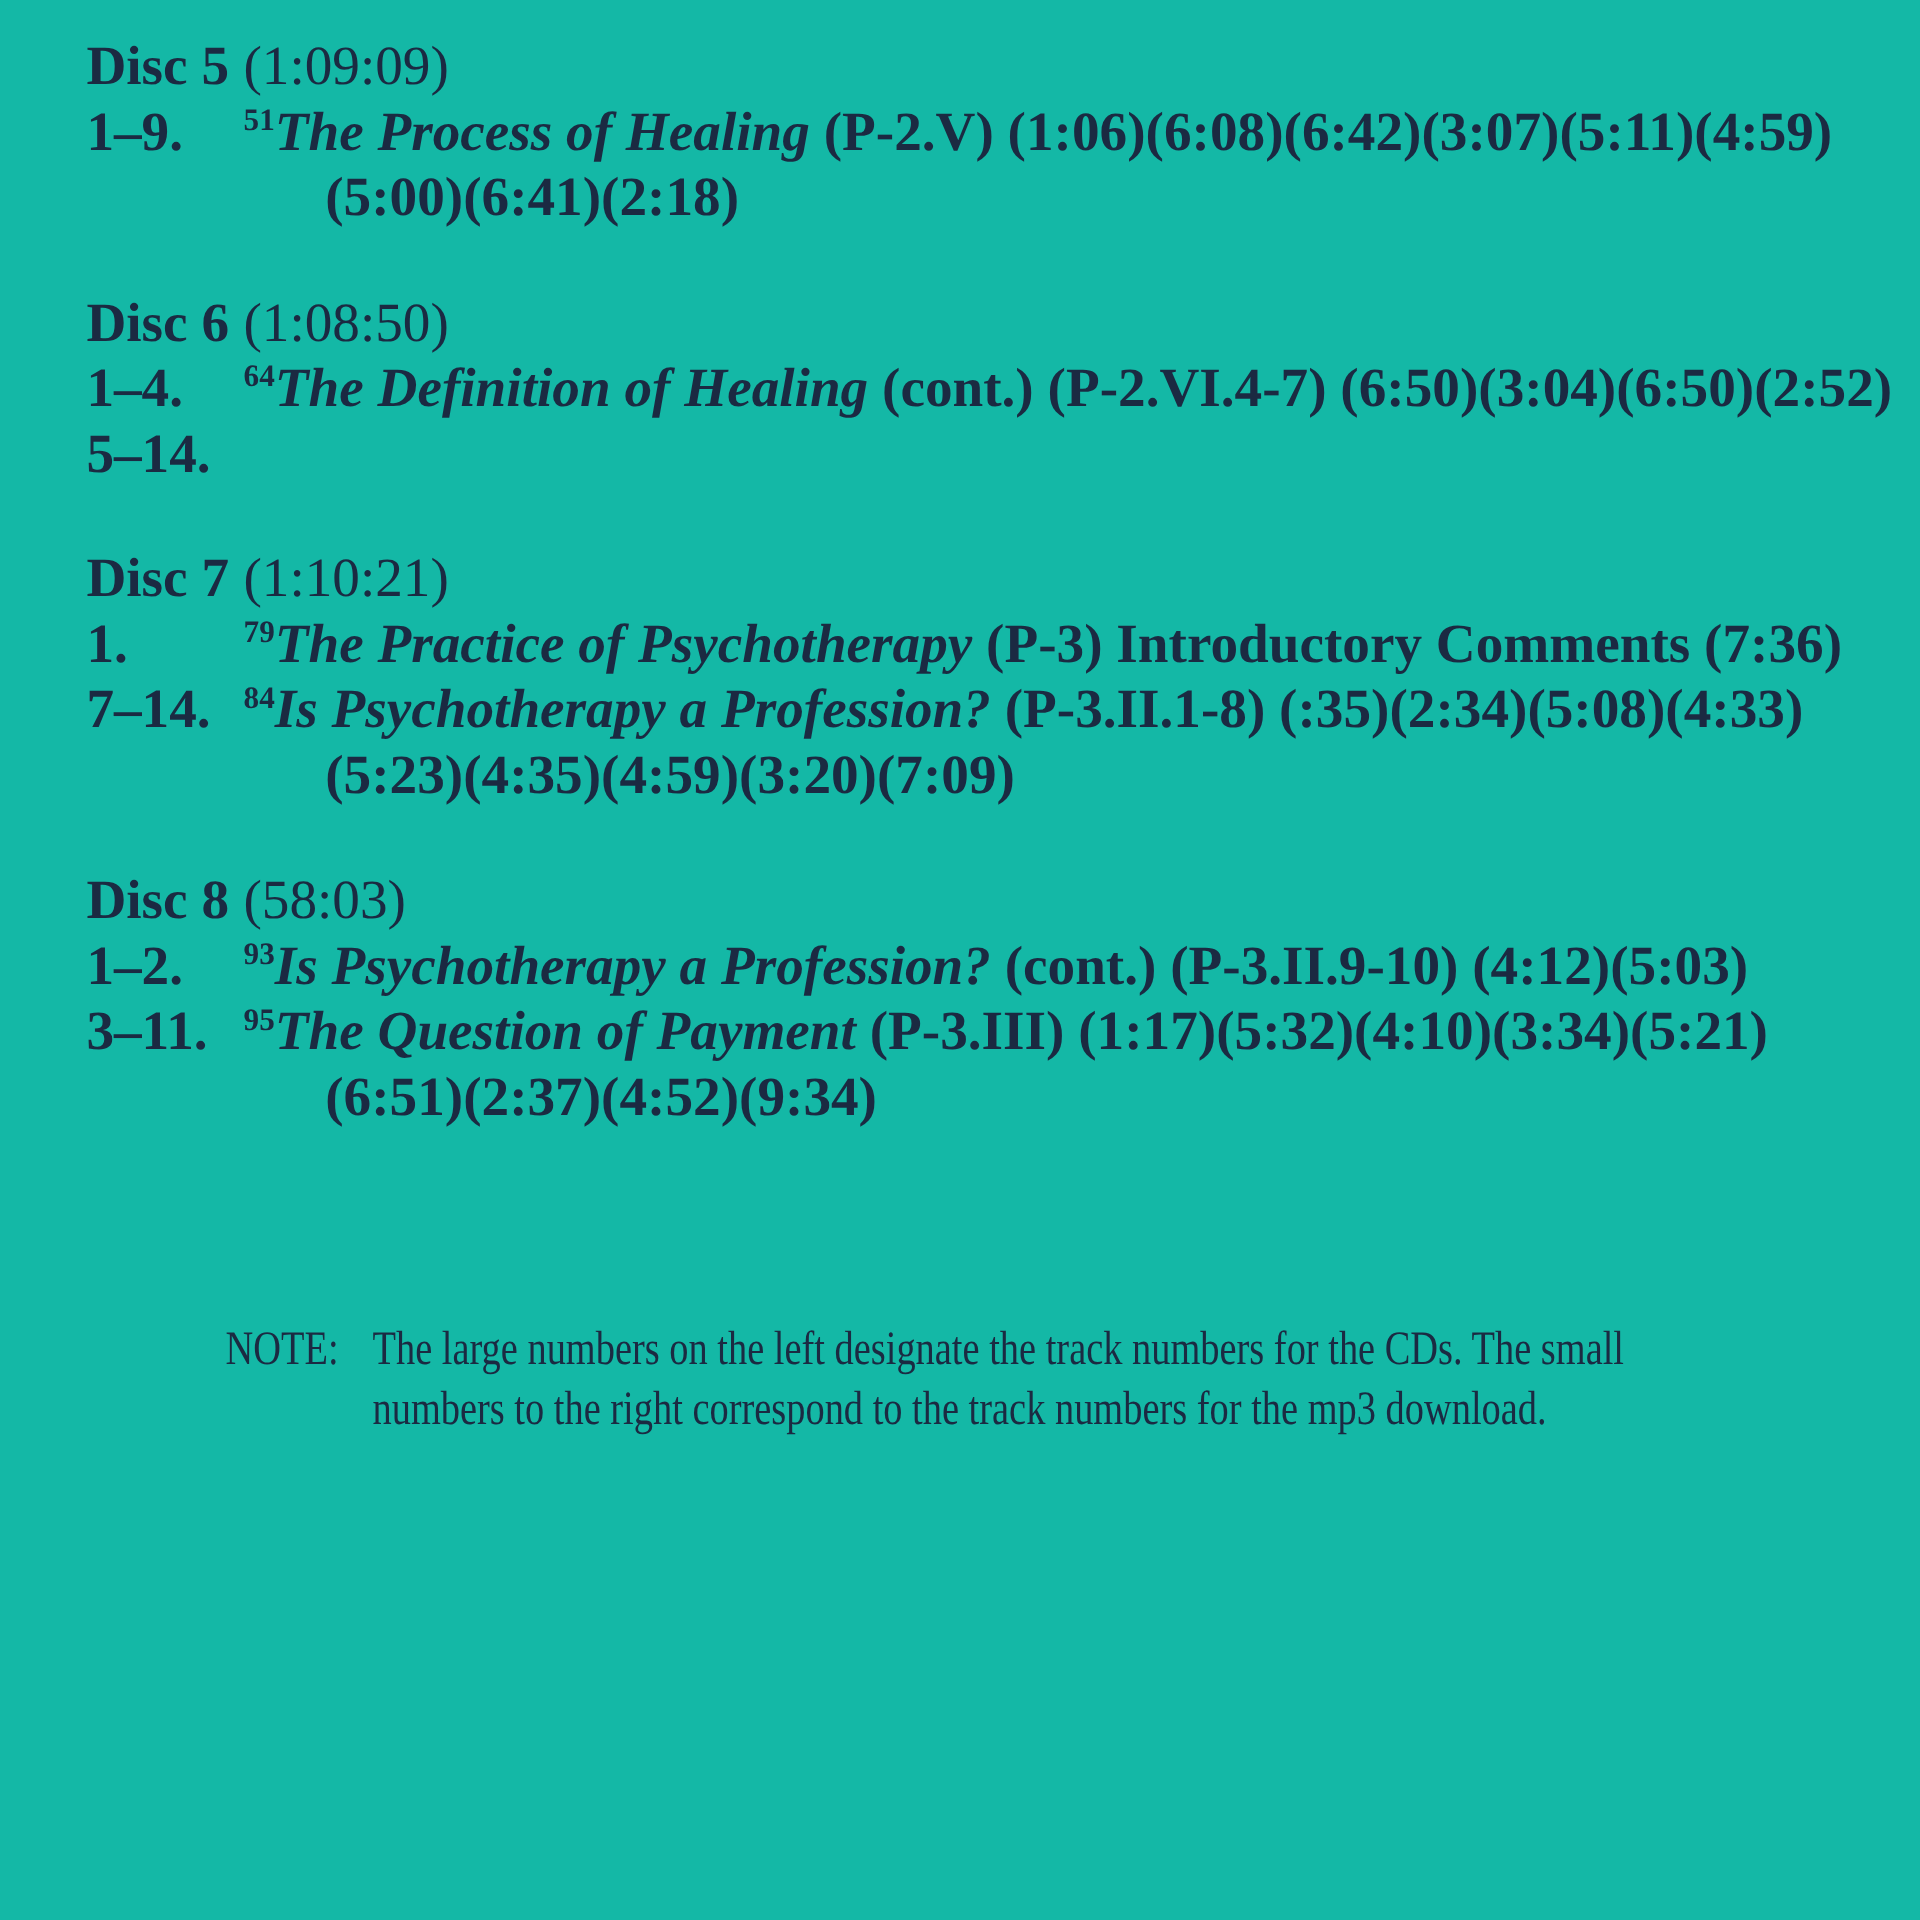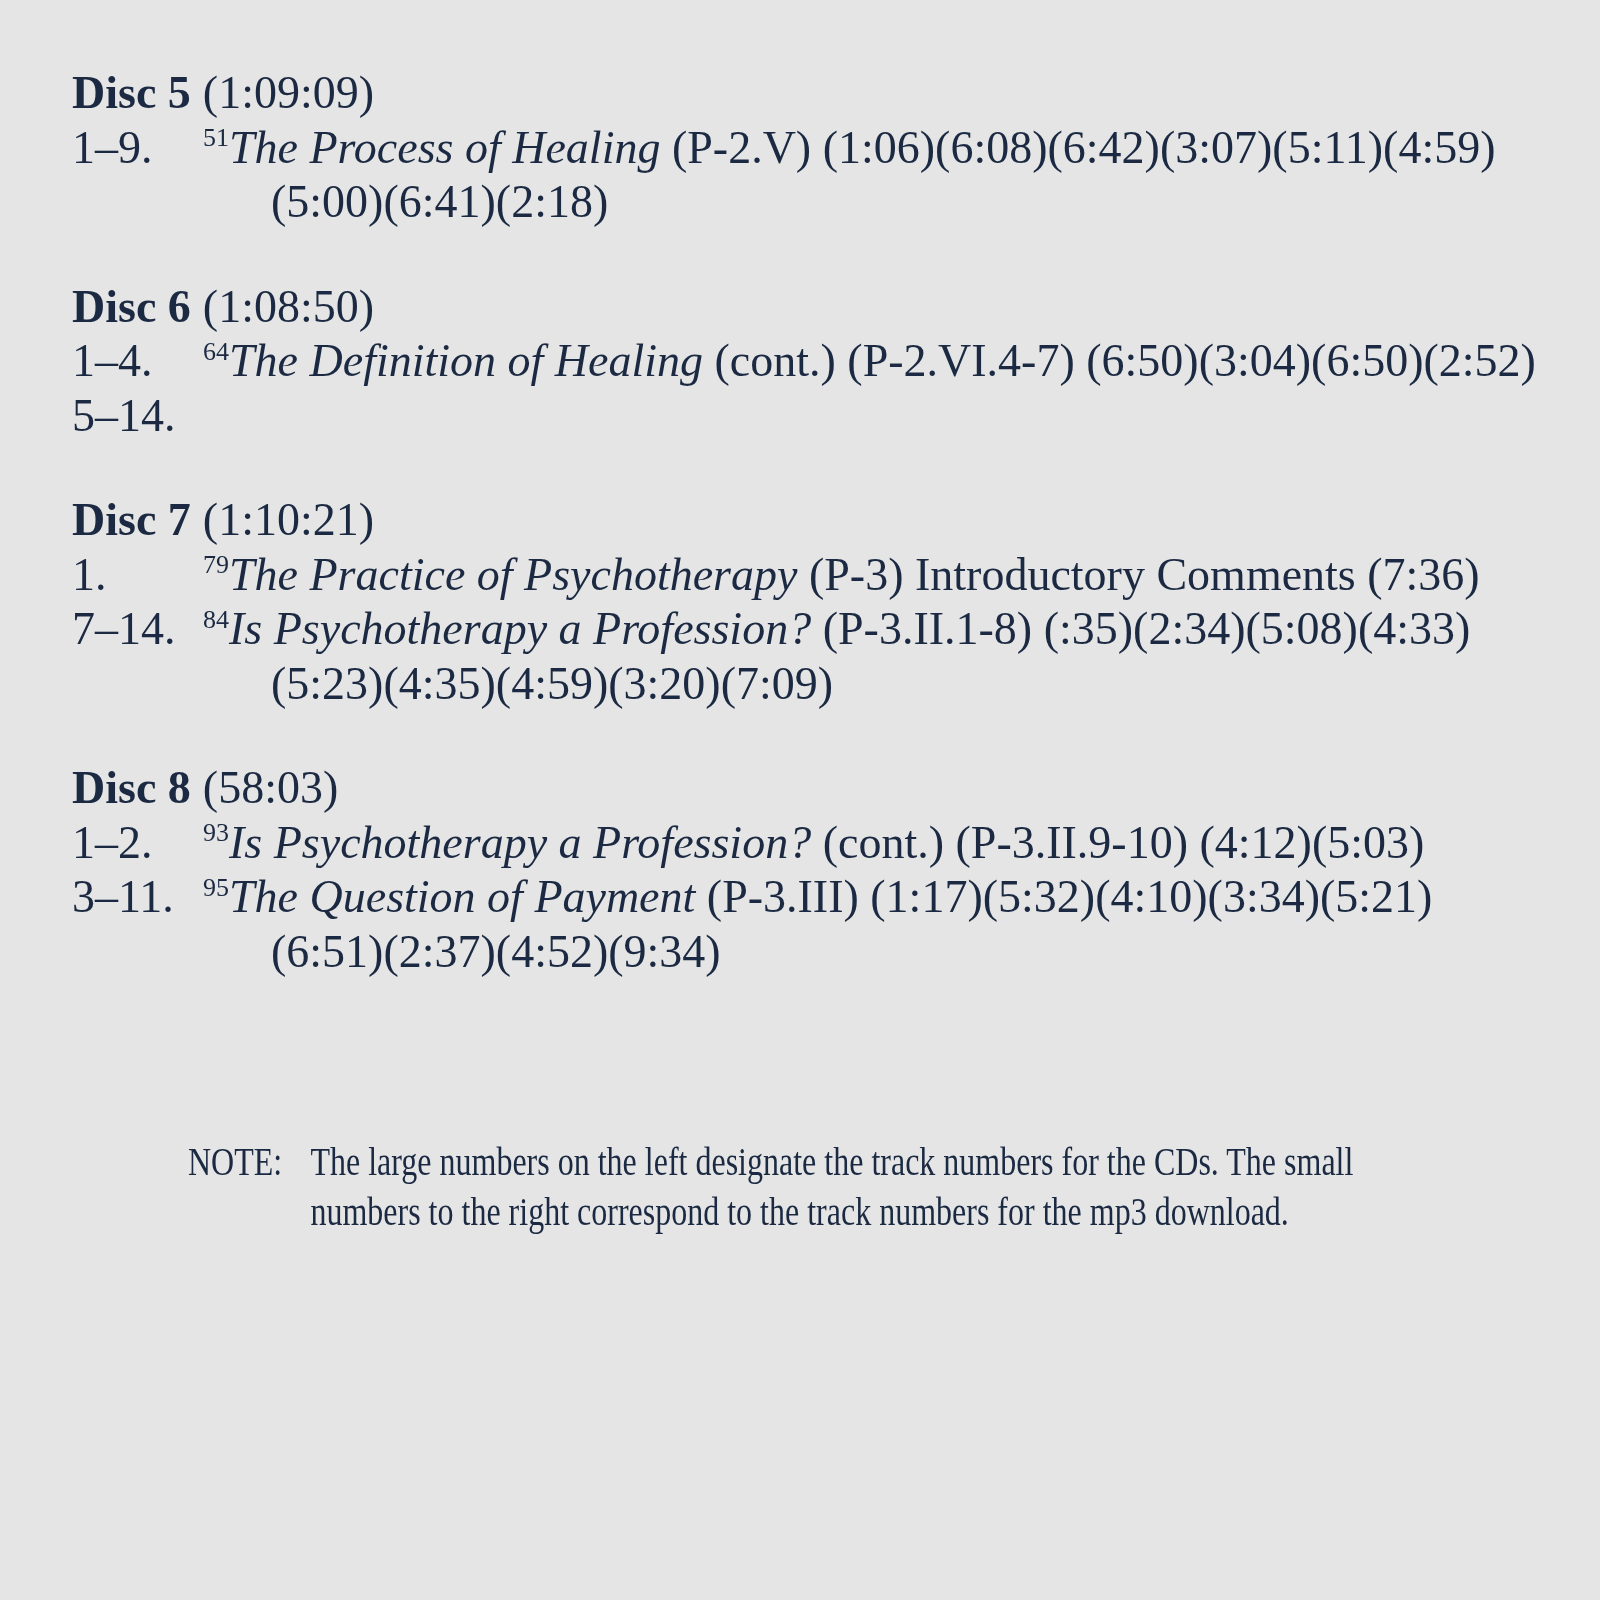--- a/index.html
+++ b/index.html
@@ -1,31 +1,31 @@
 <!DOCTYPE html>
 <html><head>
 <meta charset="utf-8">
 <style>
   html, body { margin: 0; padding: 0; background: #ffffff; }
   .page {
     position: relative;
     width: 1600px;
     height: 1600px;
-    background: #e5e5e5;
+    background: #14b8a6;
     overflow: hidden;
     box-sizing: border-box;
-    padding: 66px 30px 0 72px;
+    padding: 28px 30px 0 72px;
     color: #1b2a42;
     font-family: "Liberation Serif", "DejaVu Serif", serif;
   }
   .doc { font-size: 46px; line-height: 54.5px; }
   .disc-section { margin: 0 0 50px 0; }
   .disc-name { font-weight: bold; }
   .disc-duration { margin-left: 12px; }
-  .track { display: flex; align-items: flex-start; }
+  .track { display: flex; align-items: flex-start; font-weight: bold; }
   .range { flex: 0 0 131px; width: 131px; white-space: nowrap; }
   .content { padding-left: 68px; text-indent: -68px; white-space: nowrap; }
   sup.mp3 {
     font-size: 26px;
     line-height: 0;
     vertical-align: super;
     margin-top: 44px;
   }
   .i { font-style: italic; }
   .note {

